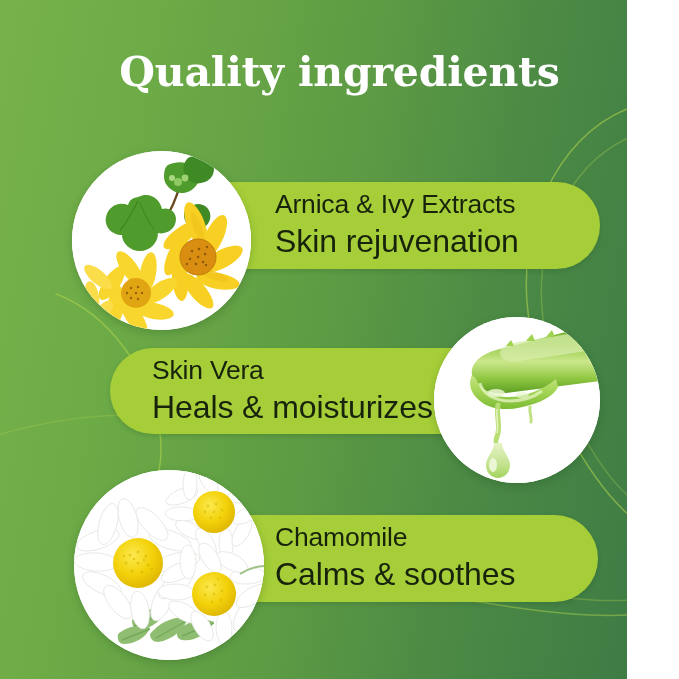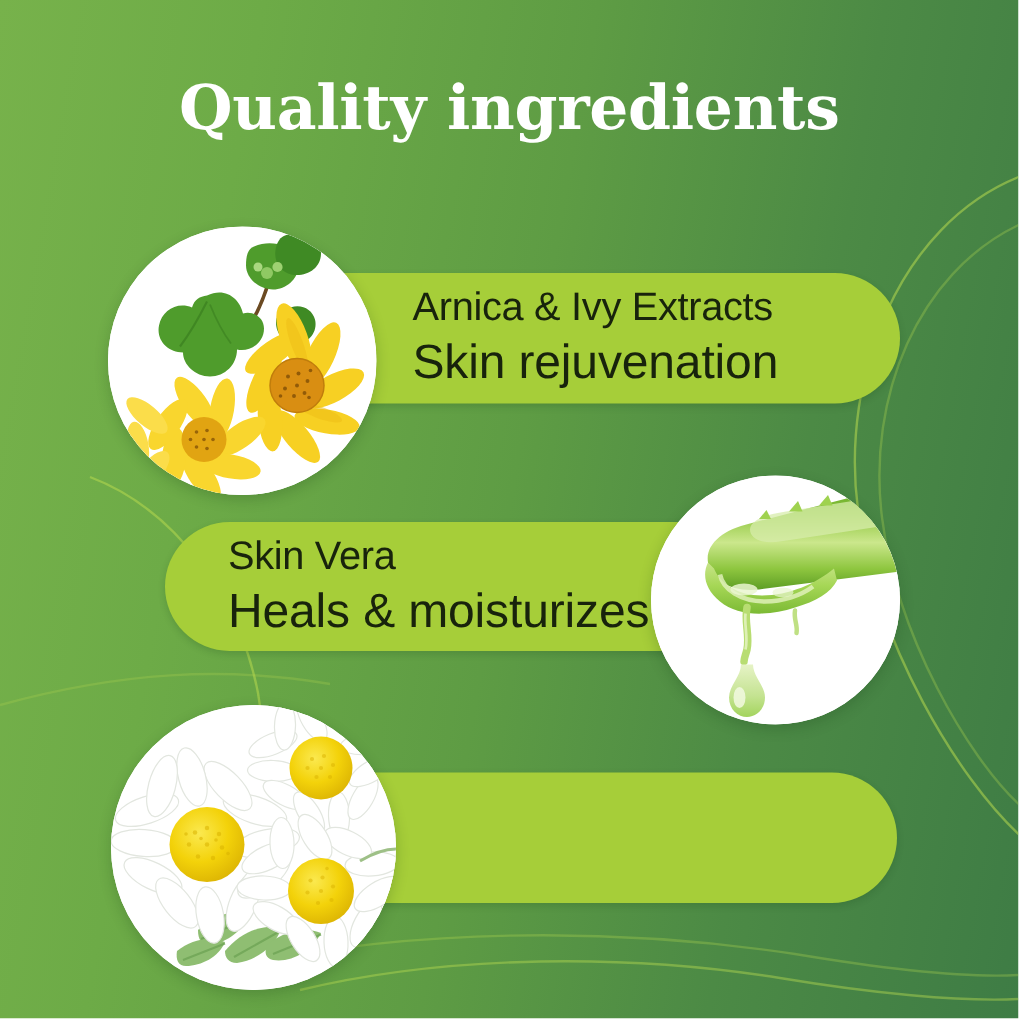--- a/index.html
+++ b/index.html
@@ -2,21 +2,21 @@
 <html><head>
 <meta charset="utf-8">
 <style>
   html, body {
     margin: 0;
     padding: 0;
     background: #ffffff;
   }
   #poster {
     position: relative;
-    width: 679px;
+    width: 627px;
     height: 679px;
     overflow: hidden;
     font-family: "Liberation Sans", sans-serif;
     background: linear-gradient(100deg, #77b24b 0%, #6dab47 22%, #5e9c44 50%, #4c8a45 74%, #3e7c45 100%);
   }
 
   
   .deco-layer {
     position: absolute;
     inset: 0;
@@ -113,20 +113,24 @@
     <div class="pill-sub">Skin rejuvenation</div>
   </div>
 
   <div class="pill" id="pill-2"></div>
   <div class="pill-text" id="text-2">
     <div class="pill-title">Skin Vera</div>
     <div class="pill-sub">Heals &amp; moisturizes</div>
   </div>
 
   <div class="pill" id="pill-3"></div>
+  <div class="pill-text" id="text-3">
+    <div class="pill-title">Chamomile</div>
+    <div class="pill-sub">Calms &amp; soothes</div>
+  </div>
 
   <div class="circle" id="circle-1">
     <svg viewBox="0 0 179 179">
       <rect width="179" height="179" fill="#ffffff"></rect>
 
       <path d="M108 34 C104 48 100 58 92 70" stroke="#6b4a22" stroke-width="2.4" fill="none"></path>
       <path d="M92 70 C86 76 78 80 70 82" stroke="#6b4a22" stroke-width="2" fill="none"></path>
 
       <path d="M96 14 C108 8 122 12 126 22 C130 32 120 42 110 42 C100 42 92 34 92 26 C92 20 93 16 96 14 Z" fill="#4f9c2c"></path>
       <path d="M118 6 C130 2 142 8 142 18 C142 28 132 34 122 32 C114 30 110 22 112 14 C113 10 115 7 118 6 Z" fill="#3f8a24"></path>

